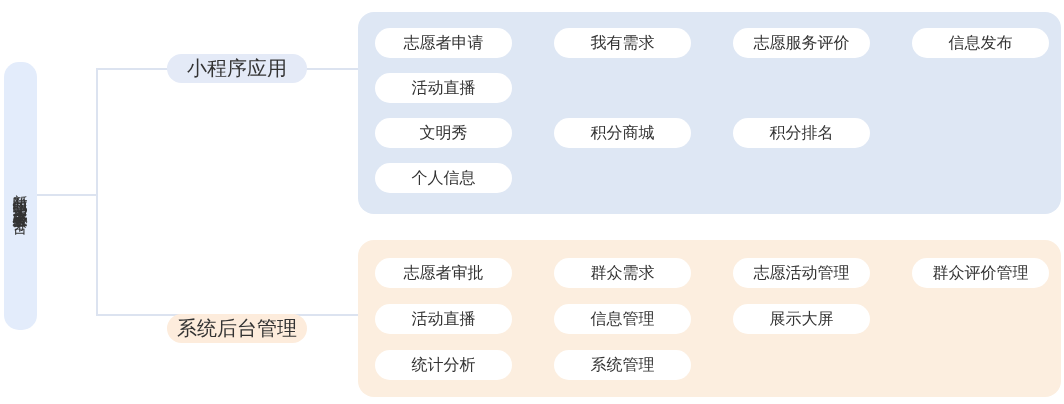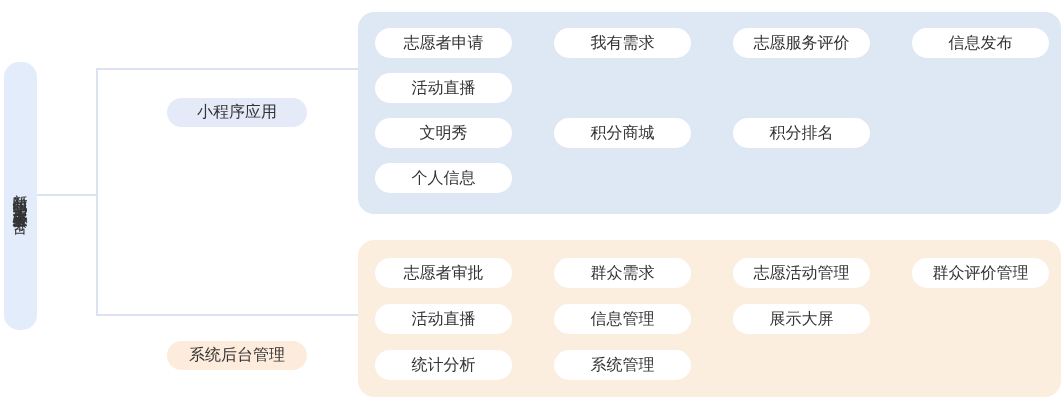--- a/index.html
+++ b/index.html
@@ -23,25 +23,24 @@
     background:var(--root-bg,#e3ecfb);border-radius:15px;
     display:flex;align-items:center;justify-content:center;
     writing-mode:vertical-lr;text-orientation:upright;
     font-size:15px;letter-spacing:2px;line-height:33px;
   }
 
   
   .branch{
     position:absolute;width:140px;height:29px;border-radius:15px;
     display:flex;align-items:center;justify-content:center;
-    font-size:16px;
-    margin-top:44px;
+    font-size:20px;
   }
   .branch-blue{left:167px;top:54px;background:var(--branch1-bg,#e4eaf7);}
-  .branch-orange{left:167px;top:297px;background:var(--branch2-bg,#fdecdc);}
+  .branch-orange{left:167px;top:314px;background:var(--branch2-bg,#fdecdc);}
 
   
   .panel{
     position:absolute;left:358px;width:703px;border-radius:16px;
     box-sizing:border-box;display:flex;flex-direction:column;
   }
   .panel-blue{top:12px;height:202px;background:var(--panel1-bg,#dee7f4);padding:16px 12px 0 17px;gap:15px;}
   .panel-orange{top:240px;height:157px;background:var(--panel2-bg,#fceedf);padding:18px 12px 0 17px;gap:16px;border-radius:16px;}
 
   .row{display:flex;gap:42px;}

